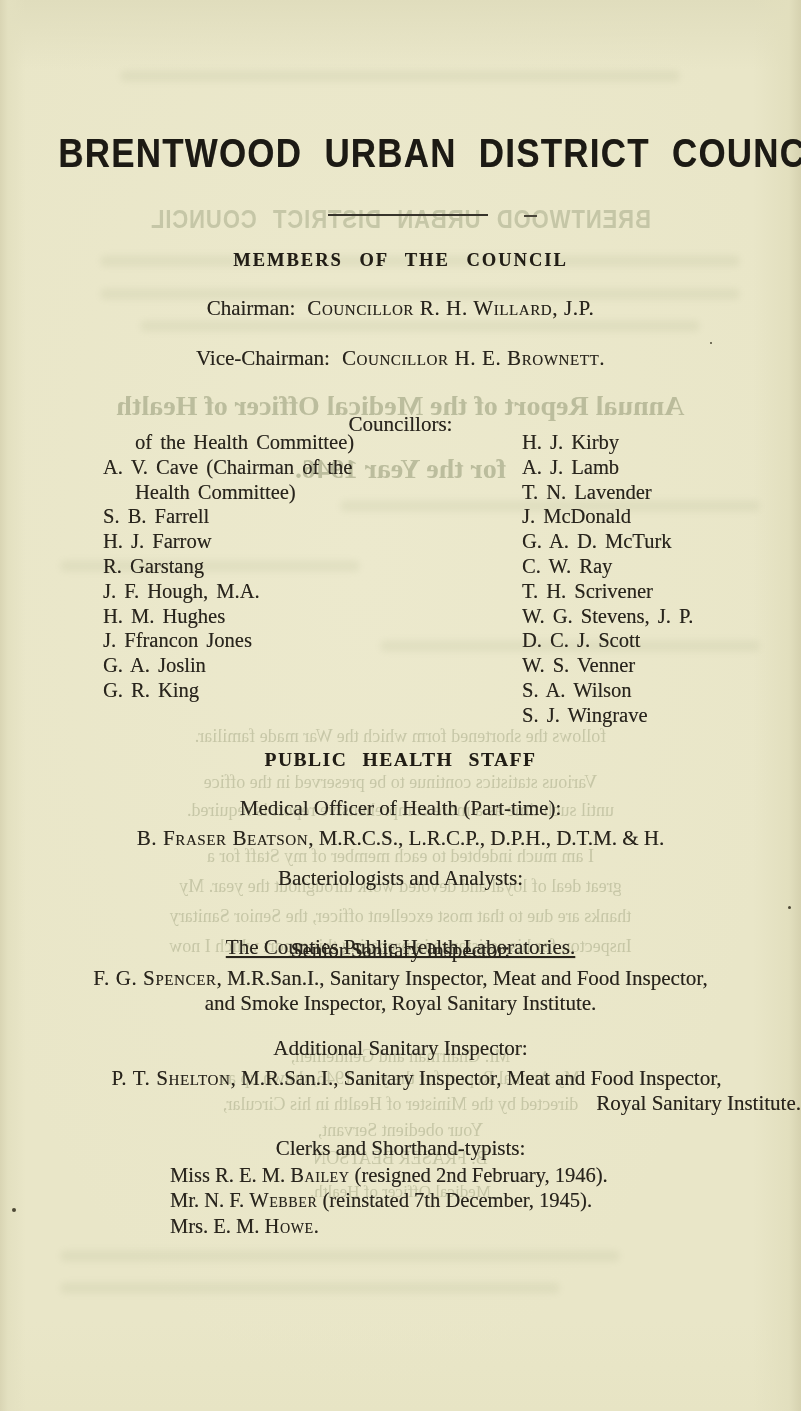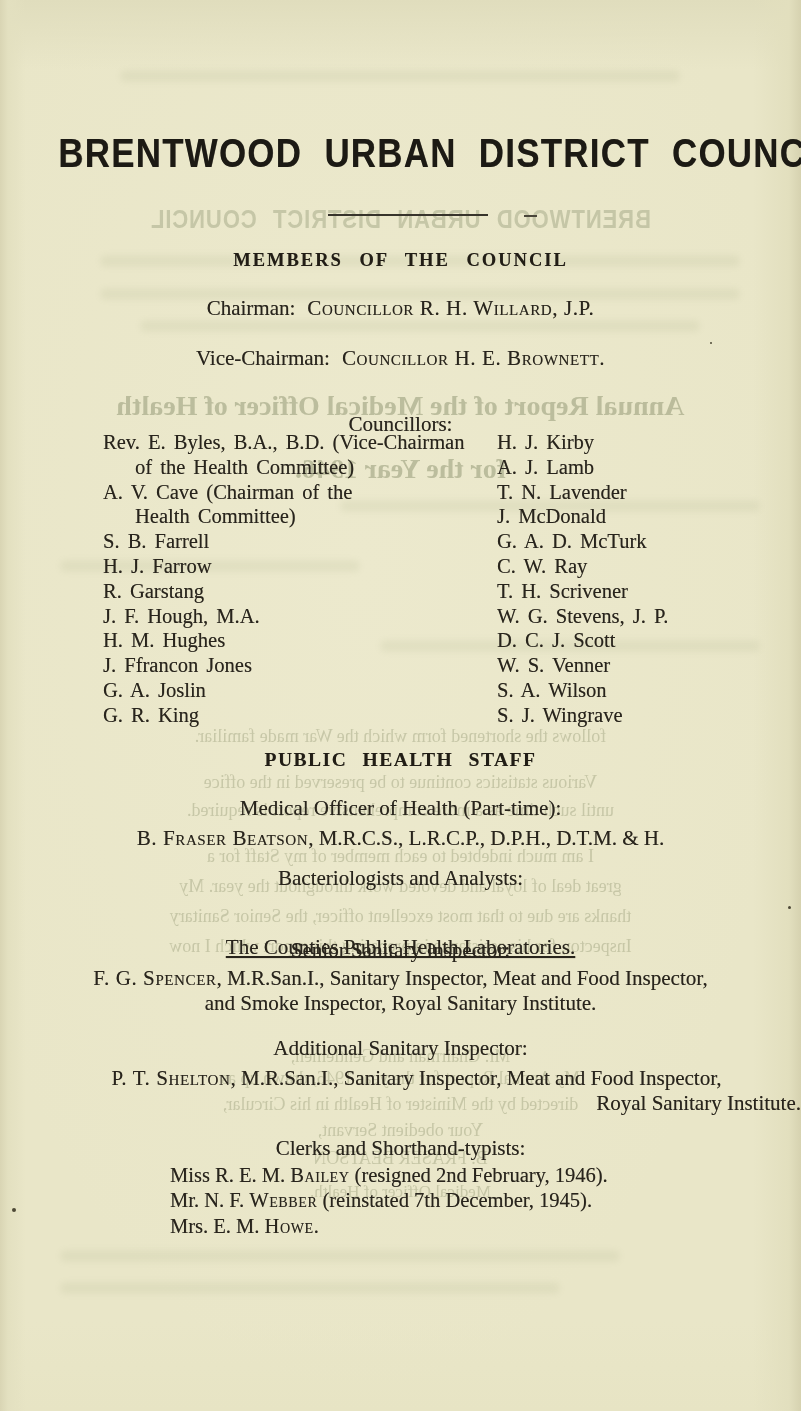--- a/index.html
+++ b/index.html
@@ -33,21 +33,21 @@
     box-shadow:0 0 0.6px rgba(55,52,43,0.8);}
   .divider-dash{top:215px;left:524px;width:13px;height:2px;background:#4a463a;position:absolute;}
 
   .h-members{top:250px;font-weight:bold;font-size:18.5px;letter-spacing:2px;word-spacing:10px;color:#211d15;}
   .line-chair{top:296px;font-size:21px;}
   .line-vice{top:346px;font-size:21px;}
   .h-councillors{top:412px;font-size:21px;}
 
   .col{position:absolute;top:430px;font-size:20.5px;line-height:24.8px;word-spacing:3px;white-space:nowrap;}
   .col-left{left:103px;}
-  .col-right{left:497px;}
+  .col-right{left:522px;}
   .indent{padding-left:32px;}
 
   .h-staff{top:749px;font-weight:bold;font-size:19.5px;letter-spacing:1.5px;word-spacing:9px;color:#211d15;}
   .staff-line{font-size:21px;white-space:nowrap;}
   .clerks{position:absolute;left:170px;top:1163px;font-size:20.5px;line-height:25.4px;white-space:nowrap;}
 
   .bleed-layer{position:absolute;inset:0;pointer-events:none;}
   .bleed-line{position:absolute;left:0;width:100%;text-align:center;
     transform:scaleX(-1);color:rgba(124,131,94,0.32);filter:blur(0.6px);
     font-family:"Liberation Serif",serif;white-space:nowrap;}
@@ -105,21 +105,20 @@
     <span class="italic label-gap">Chairman:</span><span class="sc">Councillor R. H. Willard, J.P.</span>
   </div>
 
   <div class="abs center line-vice ink">
     <span class="italic label-gap">Vice-Chairman:</span><span class="sc">Councillor H. E. Brownett.</span>
   </div>
 
   <div class="abs center h-councillors italic ink">Councillors:</div>
 
   <div class="col col-left ink">
-    <div>Rev. E. Byles, B.A., B.D. (Vice-Chairman</div>
     <div class="indent">of the Health Committee)</div>
     <div>A. V. Cave (Chairman of the</div>
     <div class="indent">Health Committee)</div>
     <div>S. B. Farrell</div>
     <div>H. J. Farrow</div>
     <div>R. Garstang</div>
     <div>J. F. Hough, M.A.</div>
     <div>H. M. Hughes</div>
     <div>J. Ffrancon Jones</div>
     <div>G. A. Joslin</div>

